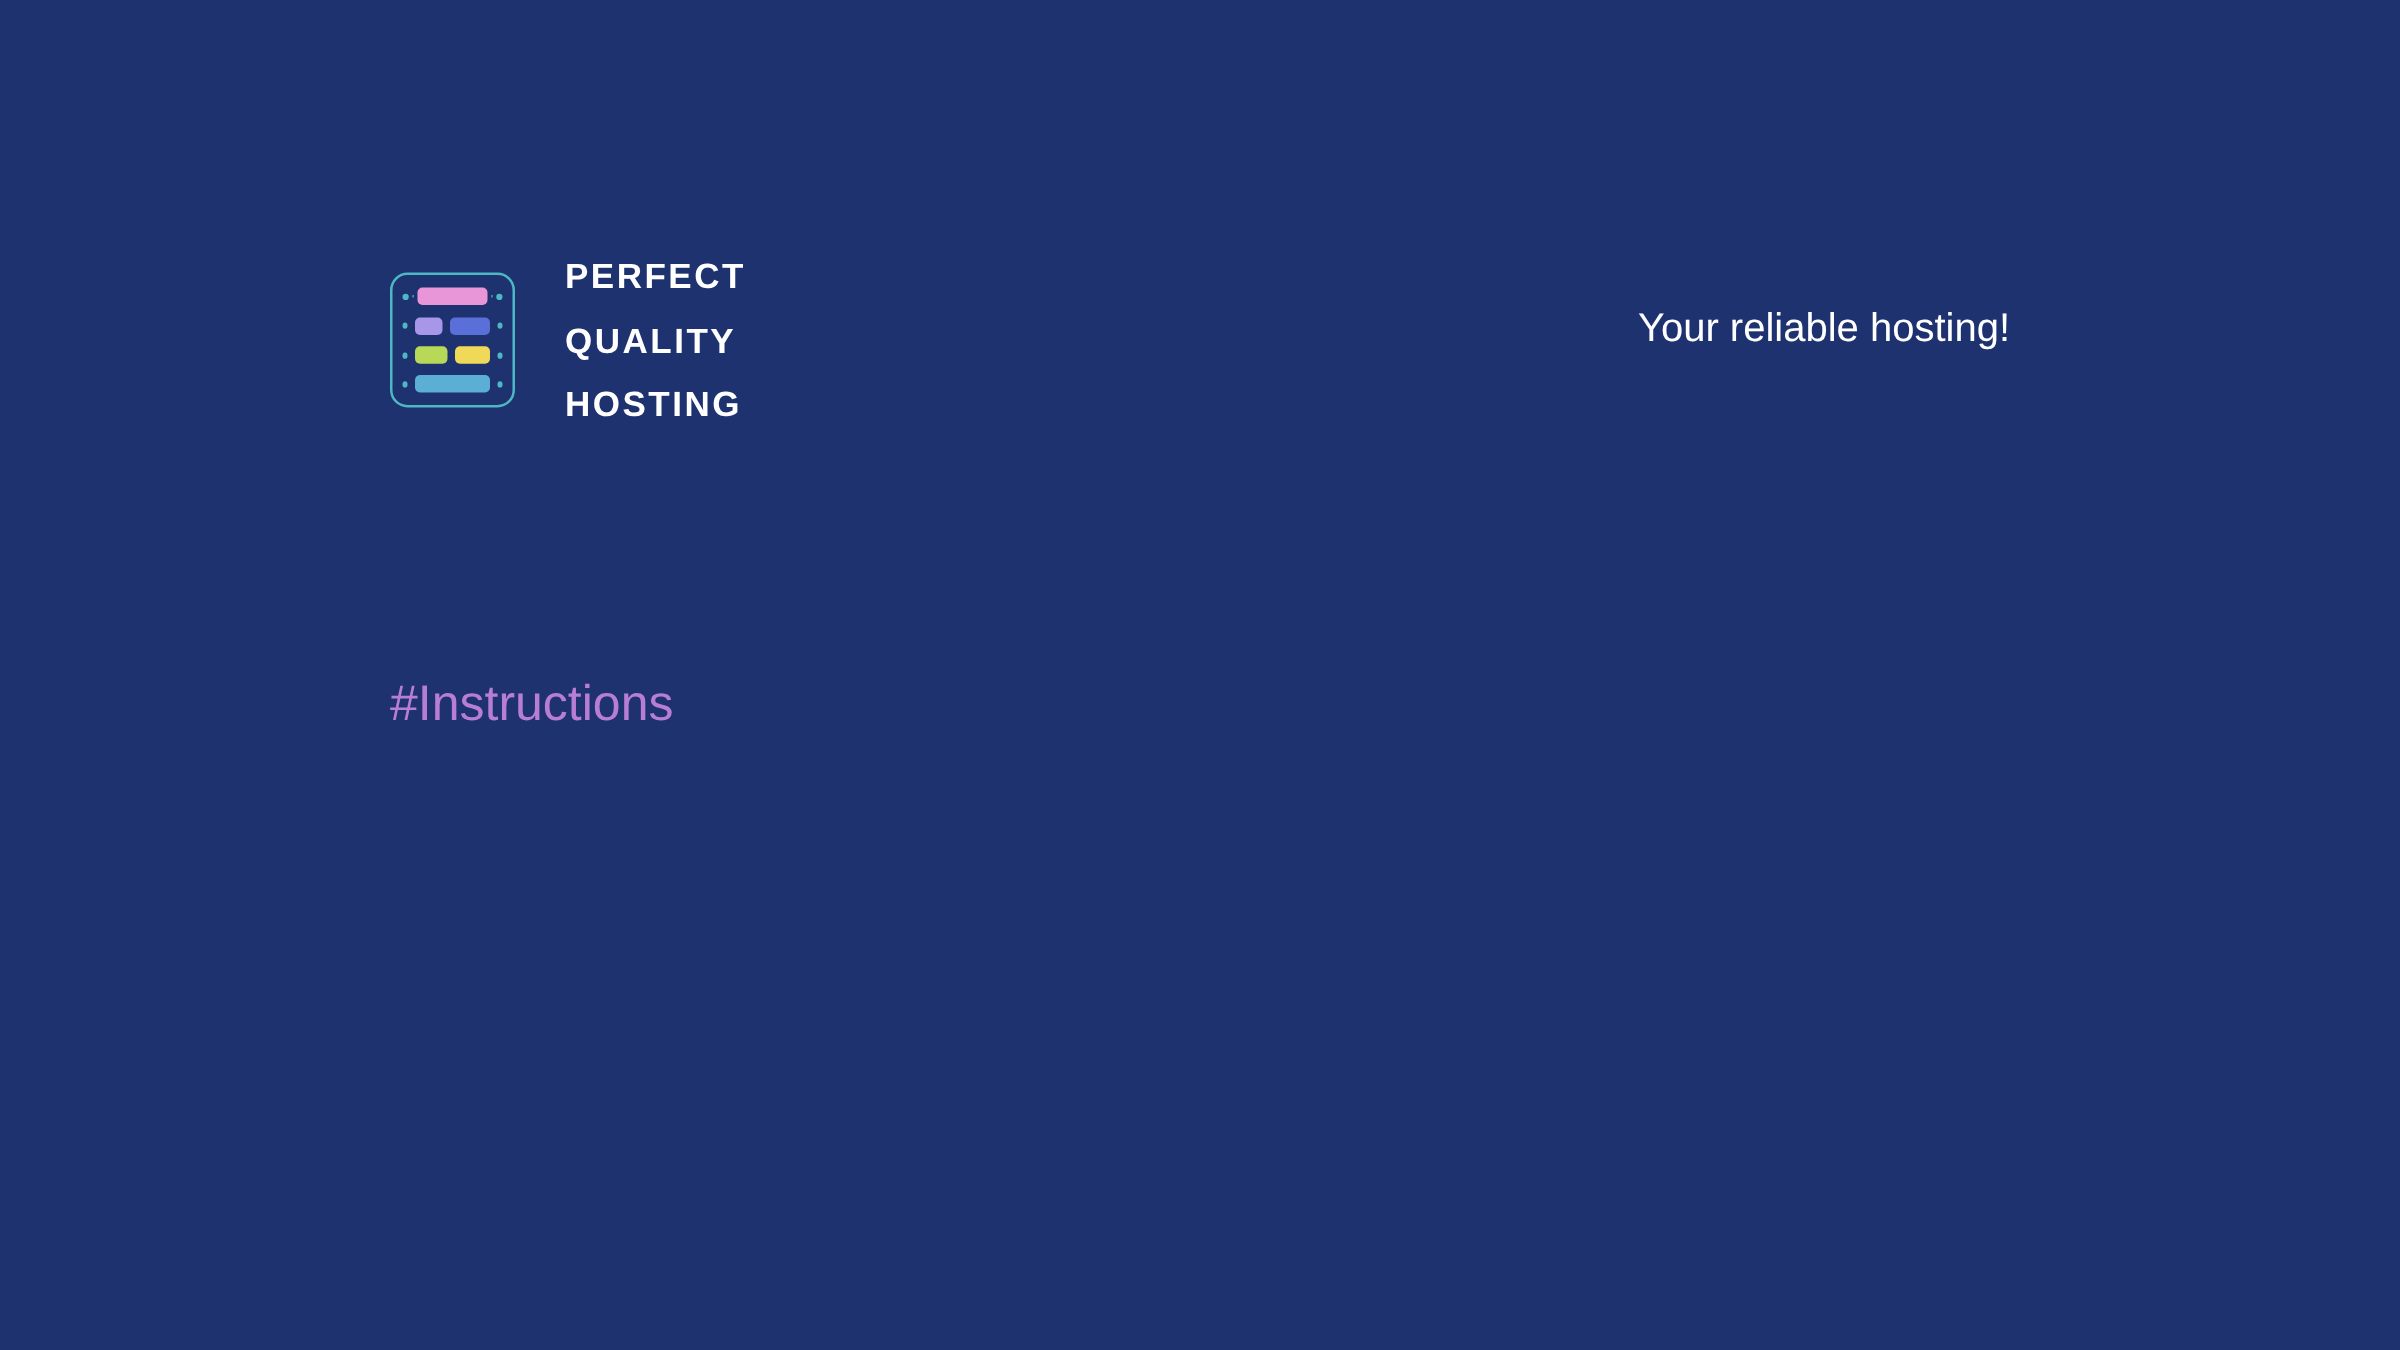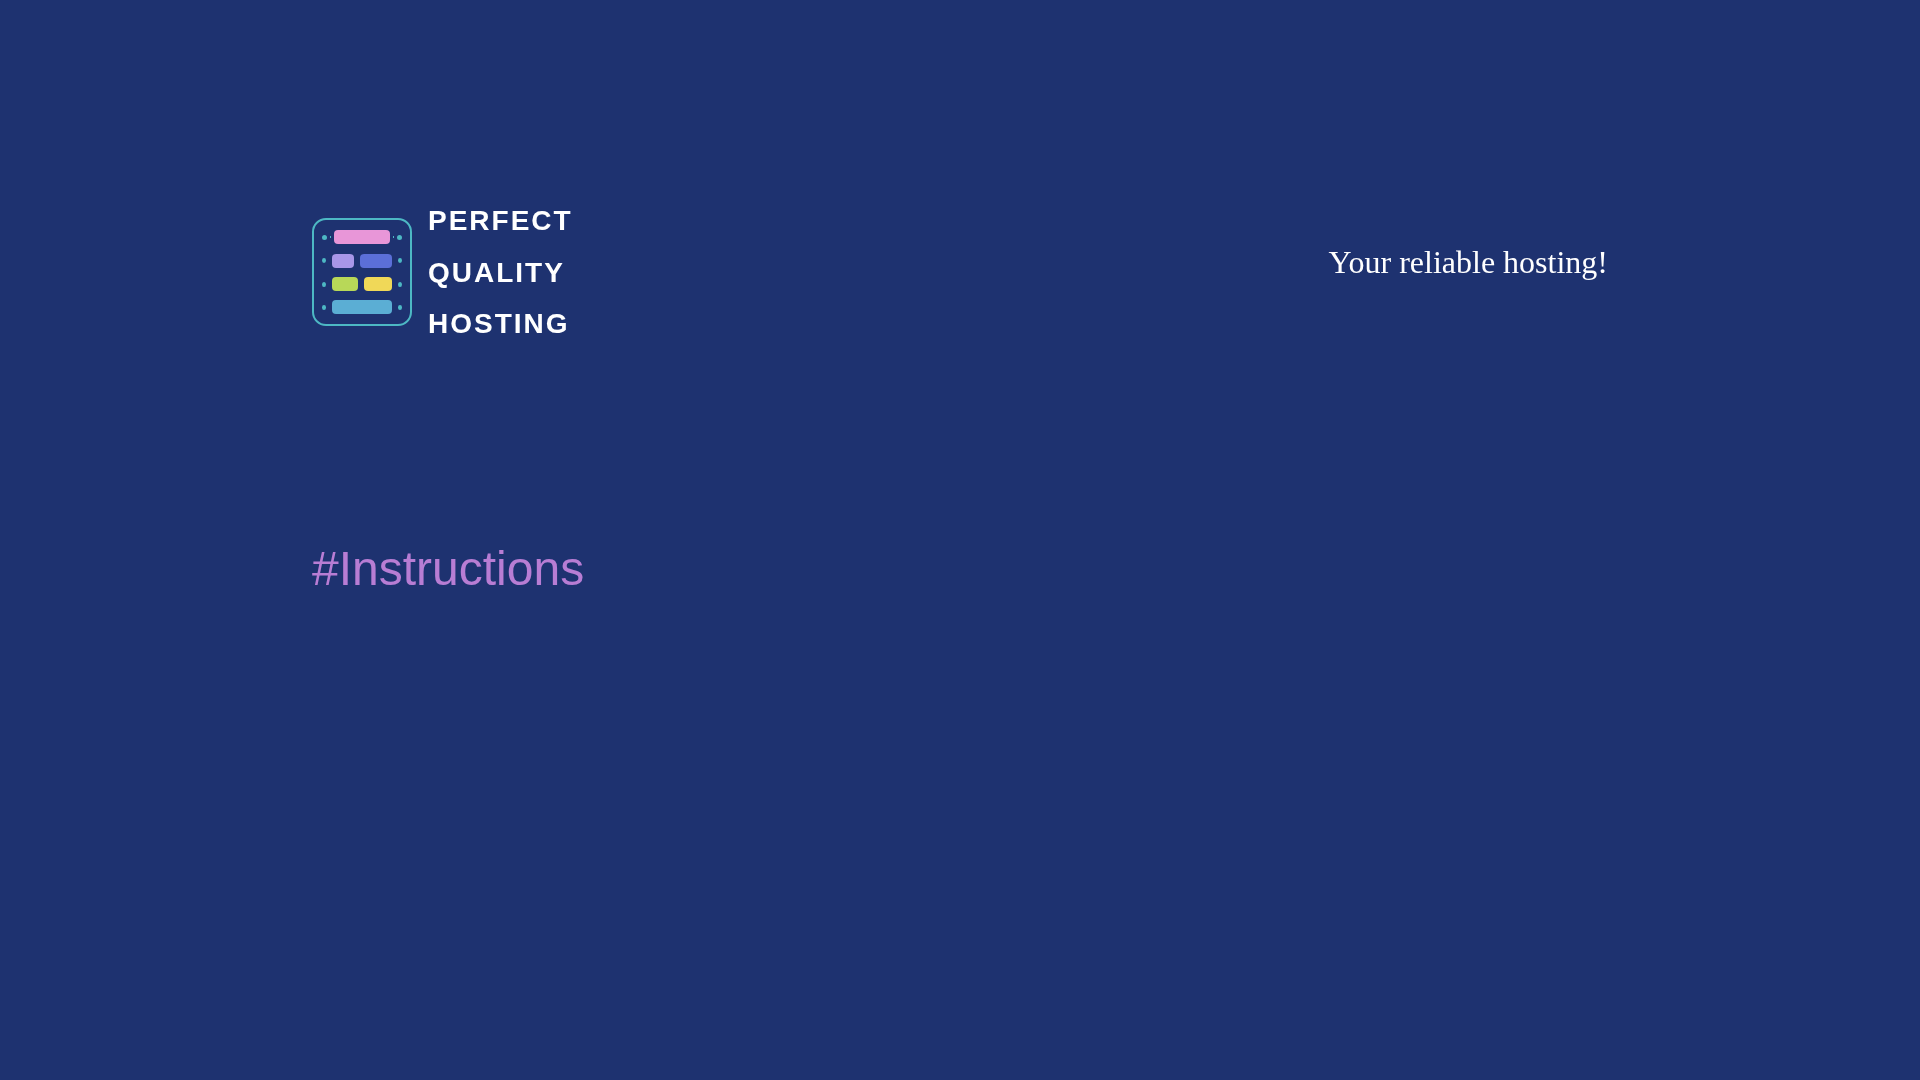--- a/index.html
+++ b/index.html
@@ -79,55 +79,55 @@
     .bar2-block2 { background-color: #5b6fd8; width: 38px; }
     .bar3-block1 { background-color: #b8d858; width: 36px; }
     .bar3-block2 { background-color: #f0d858; width: 38px; }
     .bar4 { background-color: #5baed4; width: 68px; }
     
     .logo-text {
       display: flex;
       flex-direction: column;
       justify-content: center;
       gap: 18px;
+      margin-left: 24px;
     }
     
     .logo-text-line {
       font-size: 28px;
       font-weight: 900;
       color: #ffffff;
       letter-spacing: 2px;
       text-transform: uppercase;
       font-family: 'Arial Black', Arial, sans-serif;
       line-height: 1.2;
     }
     
     .tagline {
       font-size: 32px;
       color: #ffffff;
       font-weight: 400;
       margin-top: 40px;
-      font-family: Liberation Serif, serif;
     }
     
     .content {
       margin-top: 200px;
     }
     
     .headline {
       font-size: 68px;
       font-weight: 800;
       color: #f5d547;
       line-height: 1.2;
       letter-spacing: -1px;
     }
     
     .hashtag {
       margin-top: 95px;
-      font-size: 48px;
+      font-size: 40px;
       color: #b87dd4;
       font-weight: 400;
     }
   </style>
 </head>
 <body>
 
 <div class="container">
   <div class="header">
     <div class="logo-group">

